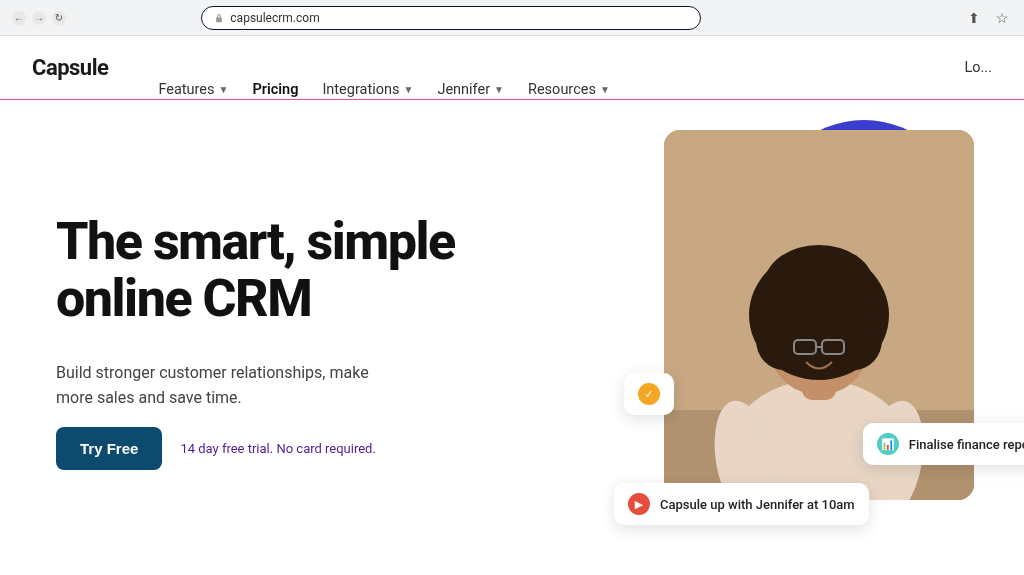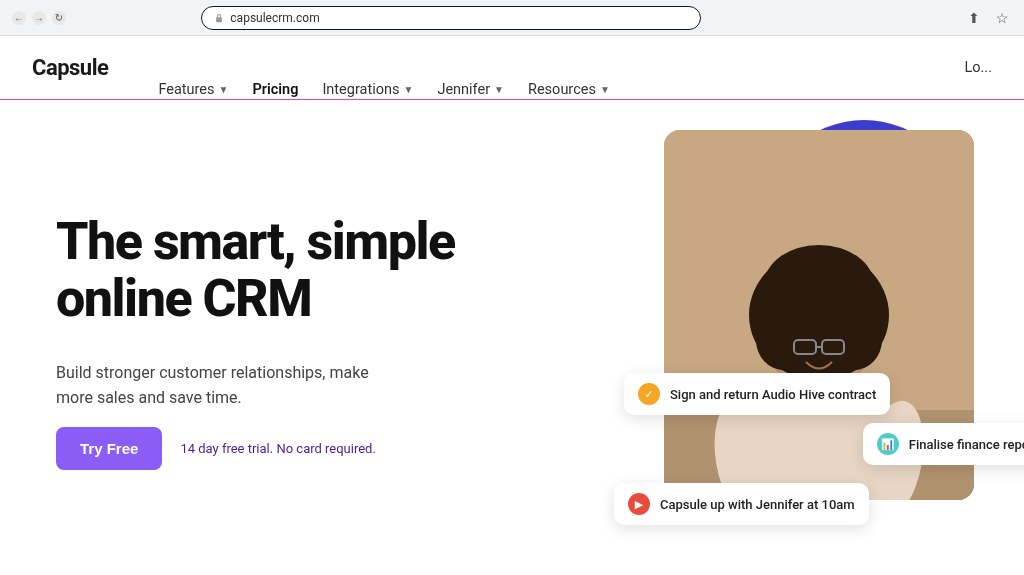--- a/index.html
+++ b/index.html
@@ -142,21 +142,21 @@
       line-height: 1.6;
       margin-bottom: 16px;
       max-width: 340px;
     }
     .cta-row {
       display: flex;
       align-items: center;
       gap: 18px;
     }
     .try-free-btn {
-      background: #8b5cf6;
+      background: #0c4a6e;
       color: #fff;
       border: none;
       border-radius: 8px;
       padding: 13px 24px;
       font-size: 15px;
       font-weight: 600;
       cursor: pointer;
     }
     .trial-text {
       font-size: 13px;
@@ -351,21 +351,20 @@
 
           <ellipse cx="230" cy="330" rx="28" ry="60" fill="#e8d5c4" transform="rotate(10 230 330)"></ellipse>
 
           <rect x="100" y="370" width="110" height="0" fill="#4a6fa5"></rect>
         </svg>
       </div>
     </div>
 
     <div class="notification notif-1">
       <div class="notif-icon notif-icon-yellow">✓</div>
-      <span>Sign and return Audio Hive contract</span>
     </div>
 
     <div class="notification notif-2">
       <div class="notif-icon notif-icon-teal">📊</div>
       <span>Finalise finance repo...</span>
     </div>
 
     <div class="notification notif-3">
       <div class="notif-icon notif-icon-red">▶</div>
       <span>Capsule up with Jennifer at 10am</span>

